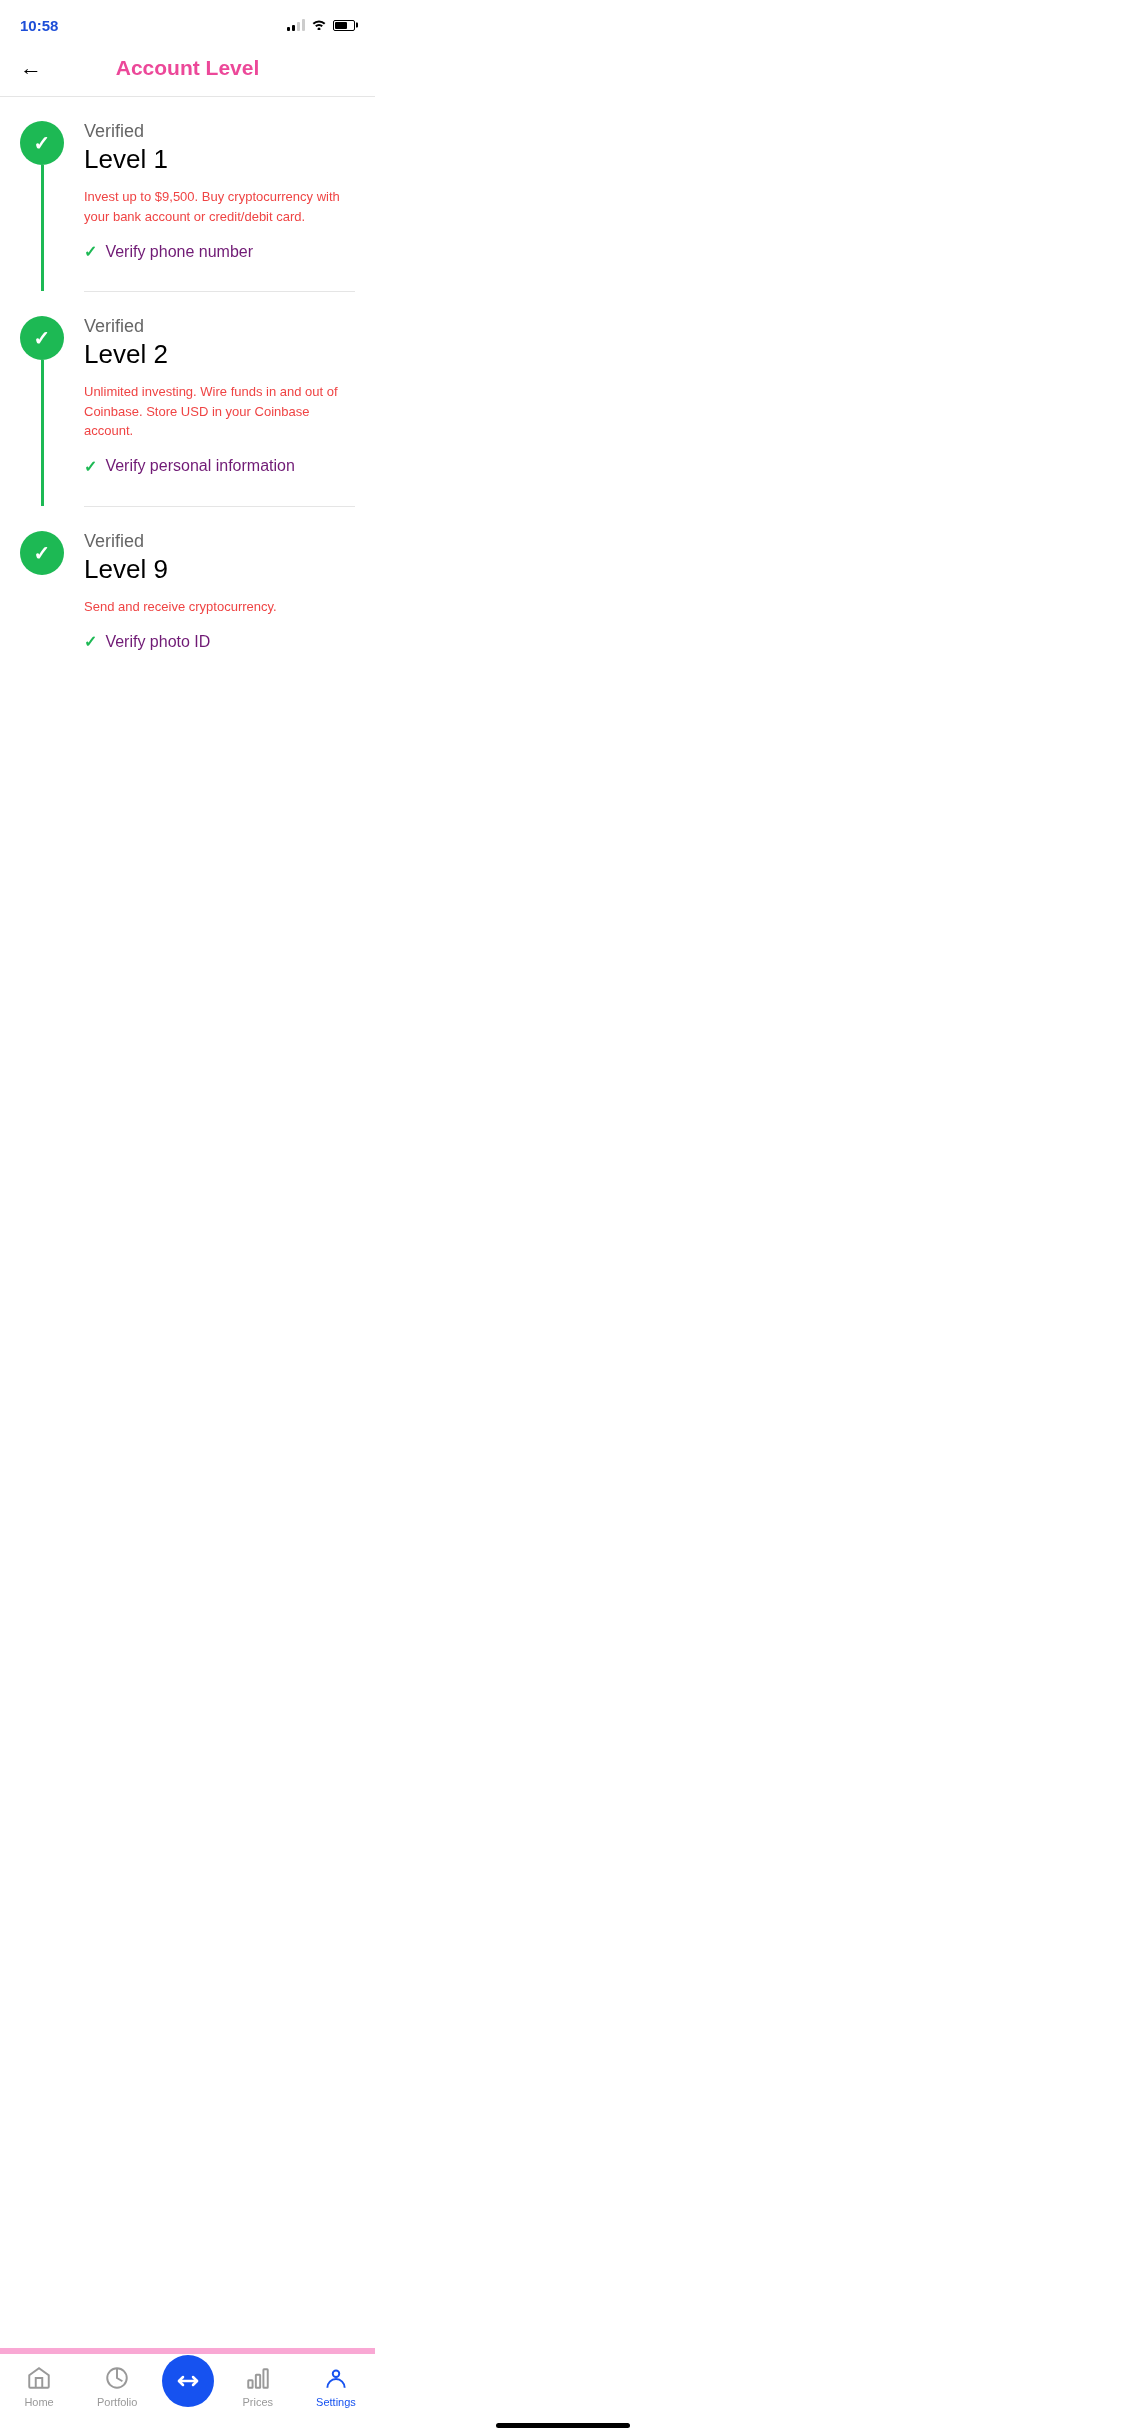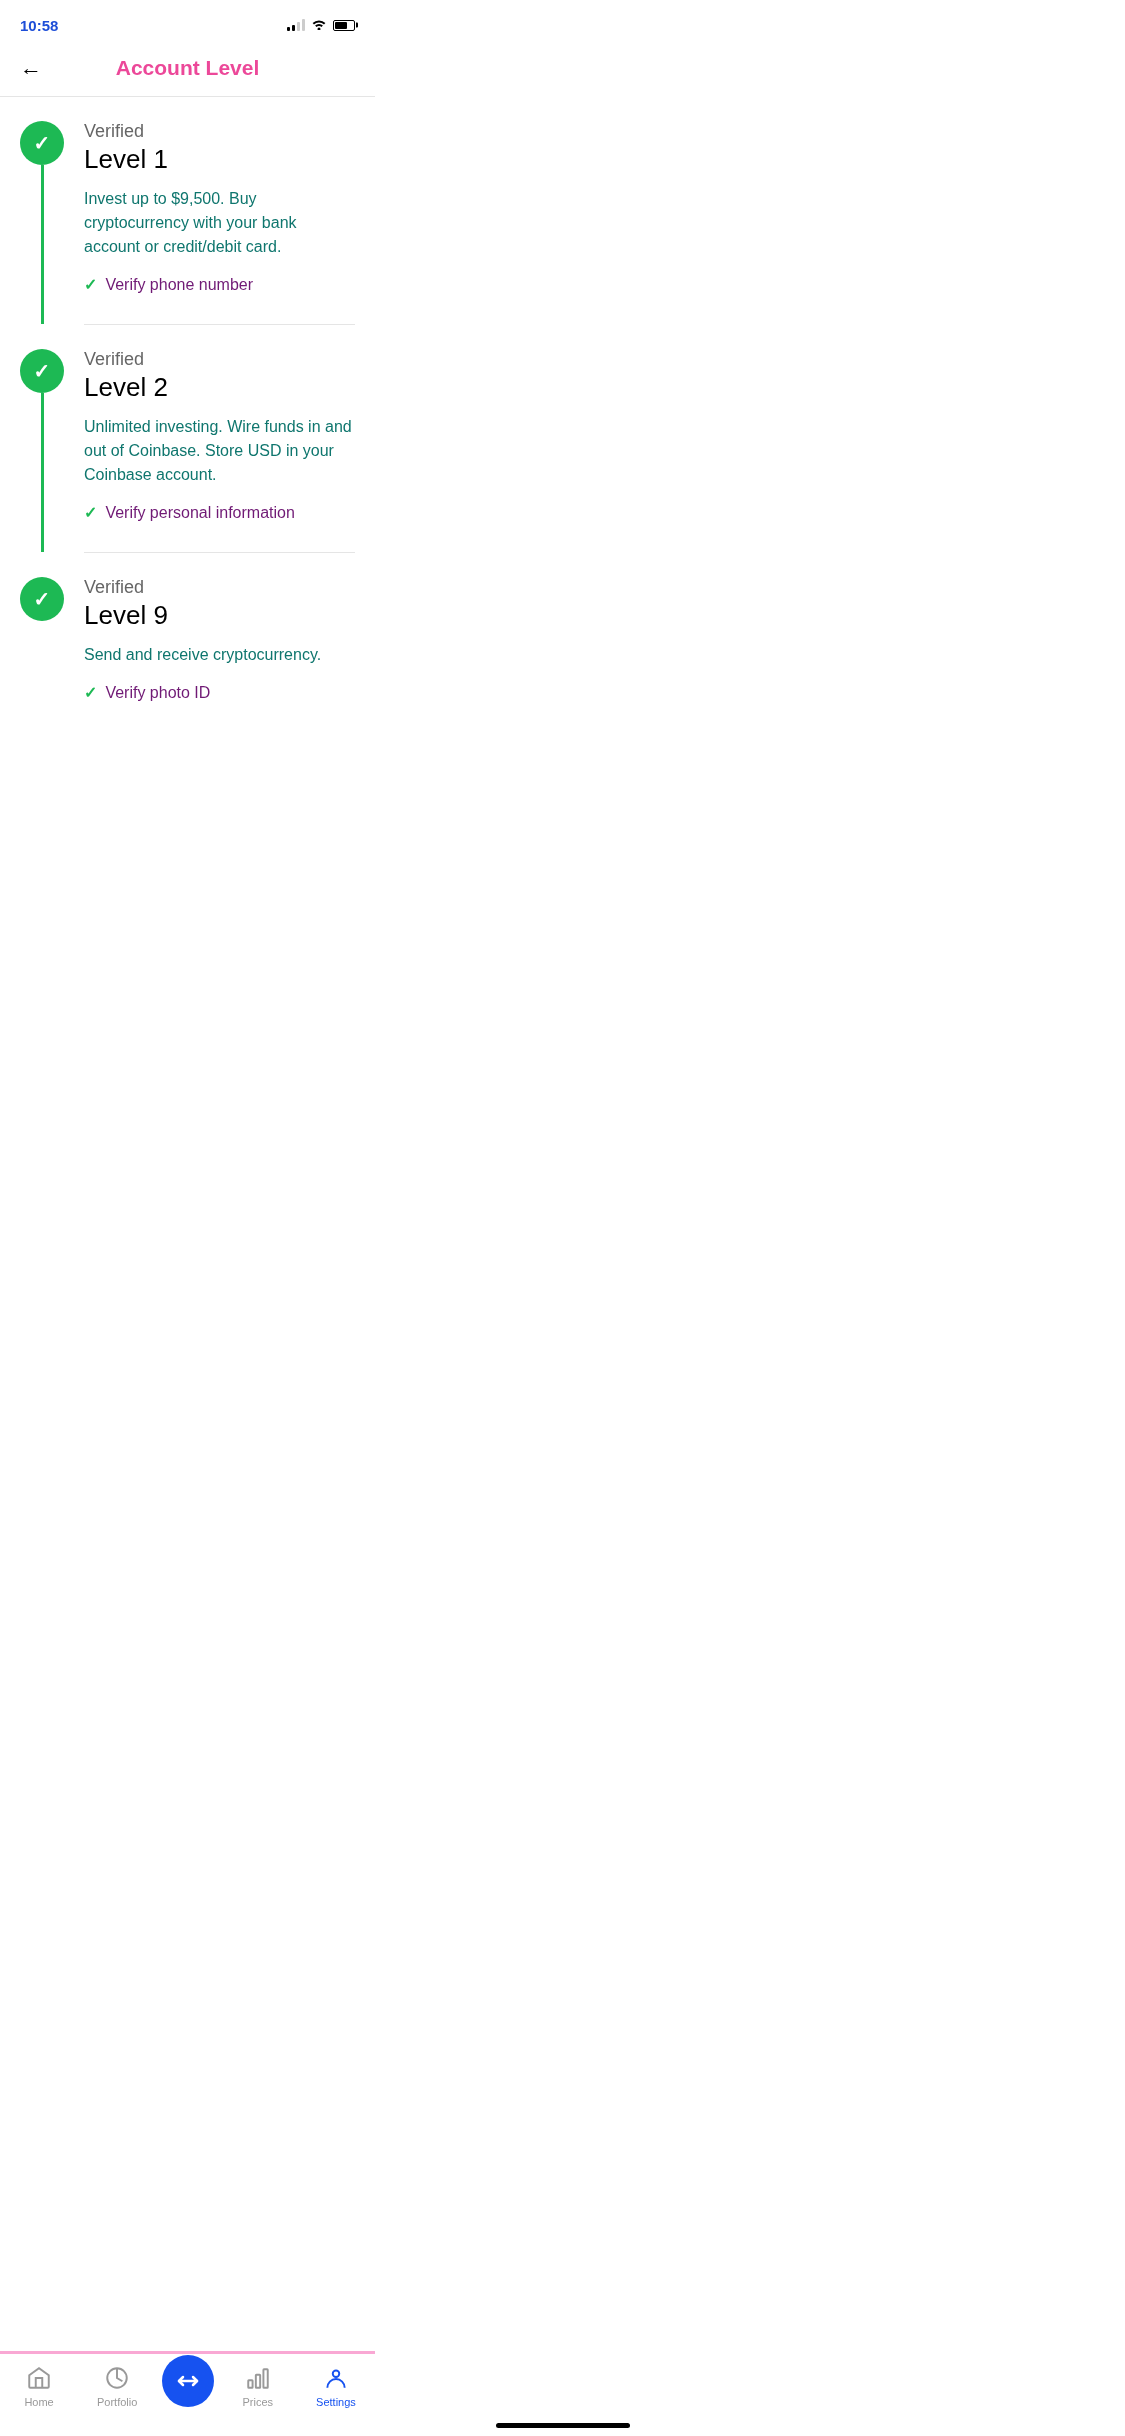--- a/index.html
+++ b/index.html
@@ -184,22 +184,22 @@
     }
 
     .level-title {
       font-size: 26px;
       font-weight: 400;
       color: #000;
       margin-bottom: 12px;
     }
 
     .level-description {
-      font-size: 16px;
-      color: #0f766e;
+      font-size: 13px;
+      color: #ef4444;
       line-height: 1.5;
       margin-bottom: 16px;
     }
 
     .verify-item {
       display: flex;
       align-items: center;
       gap: 8px;
     }
 
@@ -222,21 +222,21 @@
       margin: 0 0 0 64px;
     }
 
     
     .tab-bar {
       position: fixed;
       bottom: 0;
       left: 0;
       width: 375px;
       background: #fff;
-      border-top: 3px solid #f9a8d4;
+      border-top: 6px solid #f9a8d4;
       display: flex;
       align-items: center;
       justify-content: flex-start;
       padding: 10px 0 28px;
     }
 
     .tab-item {
       display: flex;
       flex-direction: column;
       align-items: center;

